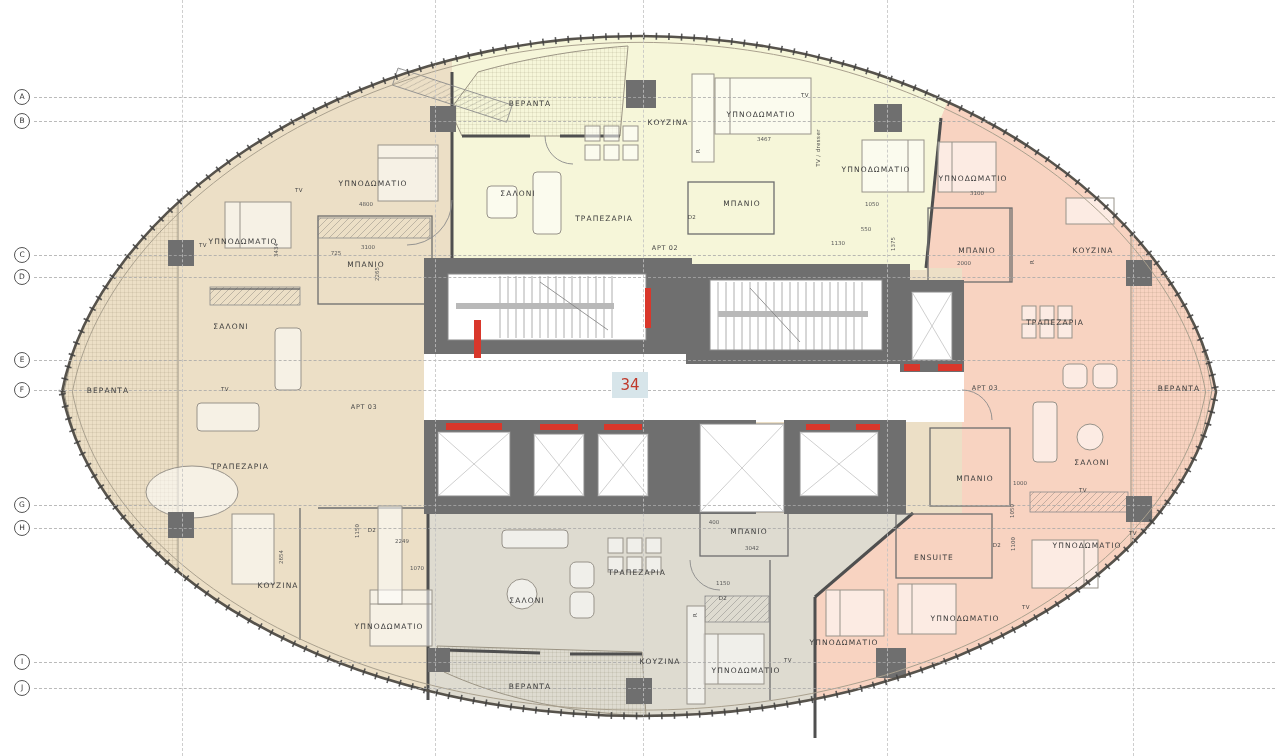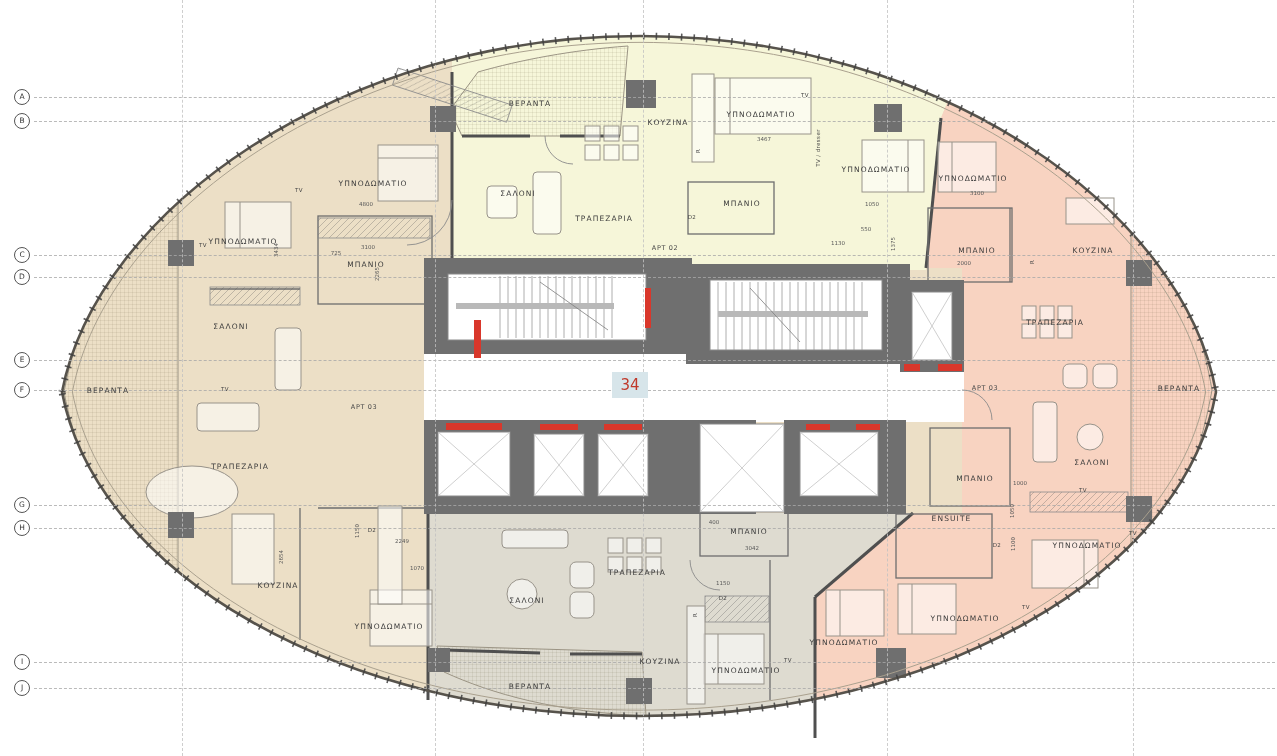--- a/index.html
+++ b/index.html
@@ -273,21 +273,21 @@
       <span class="lbl room" style="left: 742px; top: 203px;">ΜΠΑΝΙΟ</span>
       <span class="lbl room" style="left: 604px; top: 218px;">ΤΡΑΠΕΖΑΡΙΑ</span>
       <span class="lbl room" style="left: 876px; top: 169px;">ΥΠΝΟΔΩΜΑΤΙΟ</span>
       <span class="lbl room" style="left: 973px; top: 178px;">ΥΠΝΟΔΩΜΑΤΙΟ</span>
       <span class="lbl room" style="left: 977px; top: 250px;">ΜΠΑΝΙΟ</span>
       <span class="lbl room" style="left: 1093px; top: 250px;">ΚΟΥΖΙΝΑ</span>
       <span class="lbl room" style="left: 1055px; top: 322px;">ΤΡΑΠΕΖΑΡΙΑ</span>
       <span class="lbl room" style="left: 1179px; top: 388px;">ΒΕΡΑΝΤΑ</span>
       <span class="lbl room" style="left: 1092px; top: 462px;">ΣΑΛΟΝΙ</span>
       <span class="lbl room" style="left: 975px; top: 478px;">ΜΠΑΝΙΟ</span>
-      <span class="lbl room" style="left: 934px; top: 518px; padding-left: 35px;">ENSUITE</span>
+      <span class="lbl room" style="left: 934px; top: 557px;">ENSUITE</span>
       <span class="lbl room" style="left: 1087px; top: 545px;">ΥΠΝΟΔΩΜΑΤΙΟ</span>
       <span class="lbl room" style="left: 965px; top: 618px;">ΥΠΝΟΔΩΜΑΤΙΟ</span>
       <span class="lbl room" style="left: 749px; top: 531px;">ΜΠΑΝΙΟ</span>
       <span class="lbl room" style="left: 637px; top: 572px;">ΤΡΑΠΕΖΑΡΙΑ</span>
       <span class="lbl room" style="left: 527px; top: 600px;">ΣΑΛΟΝΙ</span>
       <span class="lbl room" style="left: 660px; top: 661px;">ΚΟΥΖΙΝΑ</span>
       <span class="lbl room" style="left: 746px; top: 670px;">ΥΠΝΟΔΩΜΑΤΙΟ</span>
       <span class="lbl room" style="left: 844px; top: 642px;">ΥΠΝΟΔΩΜΑΤΙΟ</span>
       <span class="lbl room" style="left: 530px; top: 686px;">ΒΕΡΑΝΤΑ</span>
       <span class="lbl apt" style="left: 364px; top: 407px;">APT 03</span>

